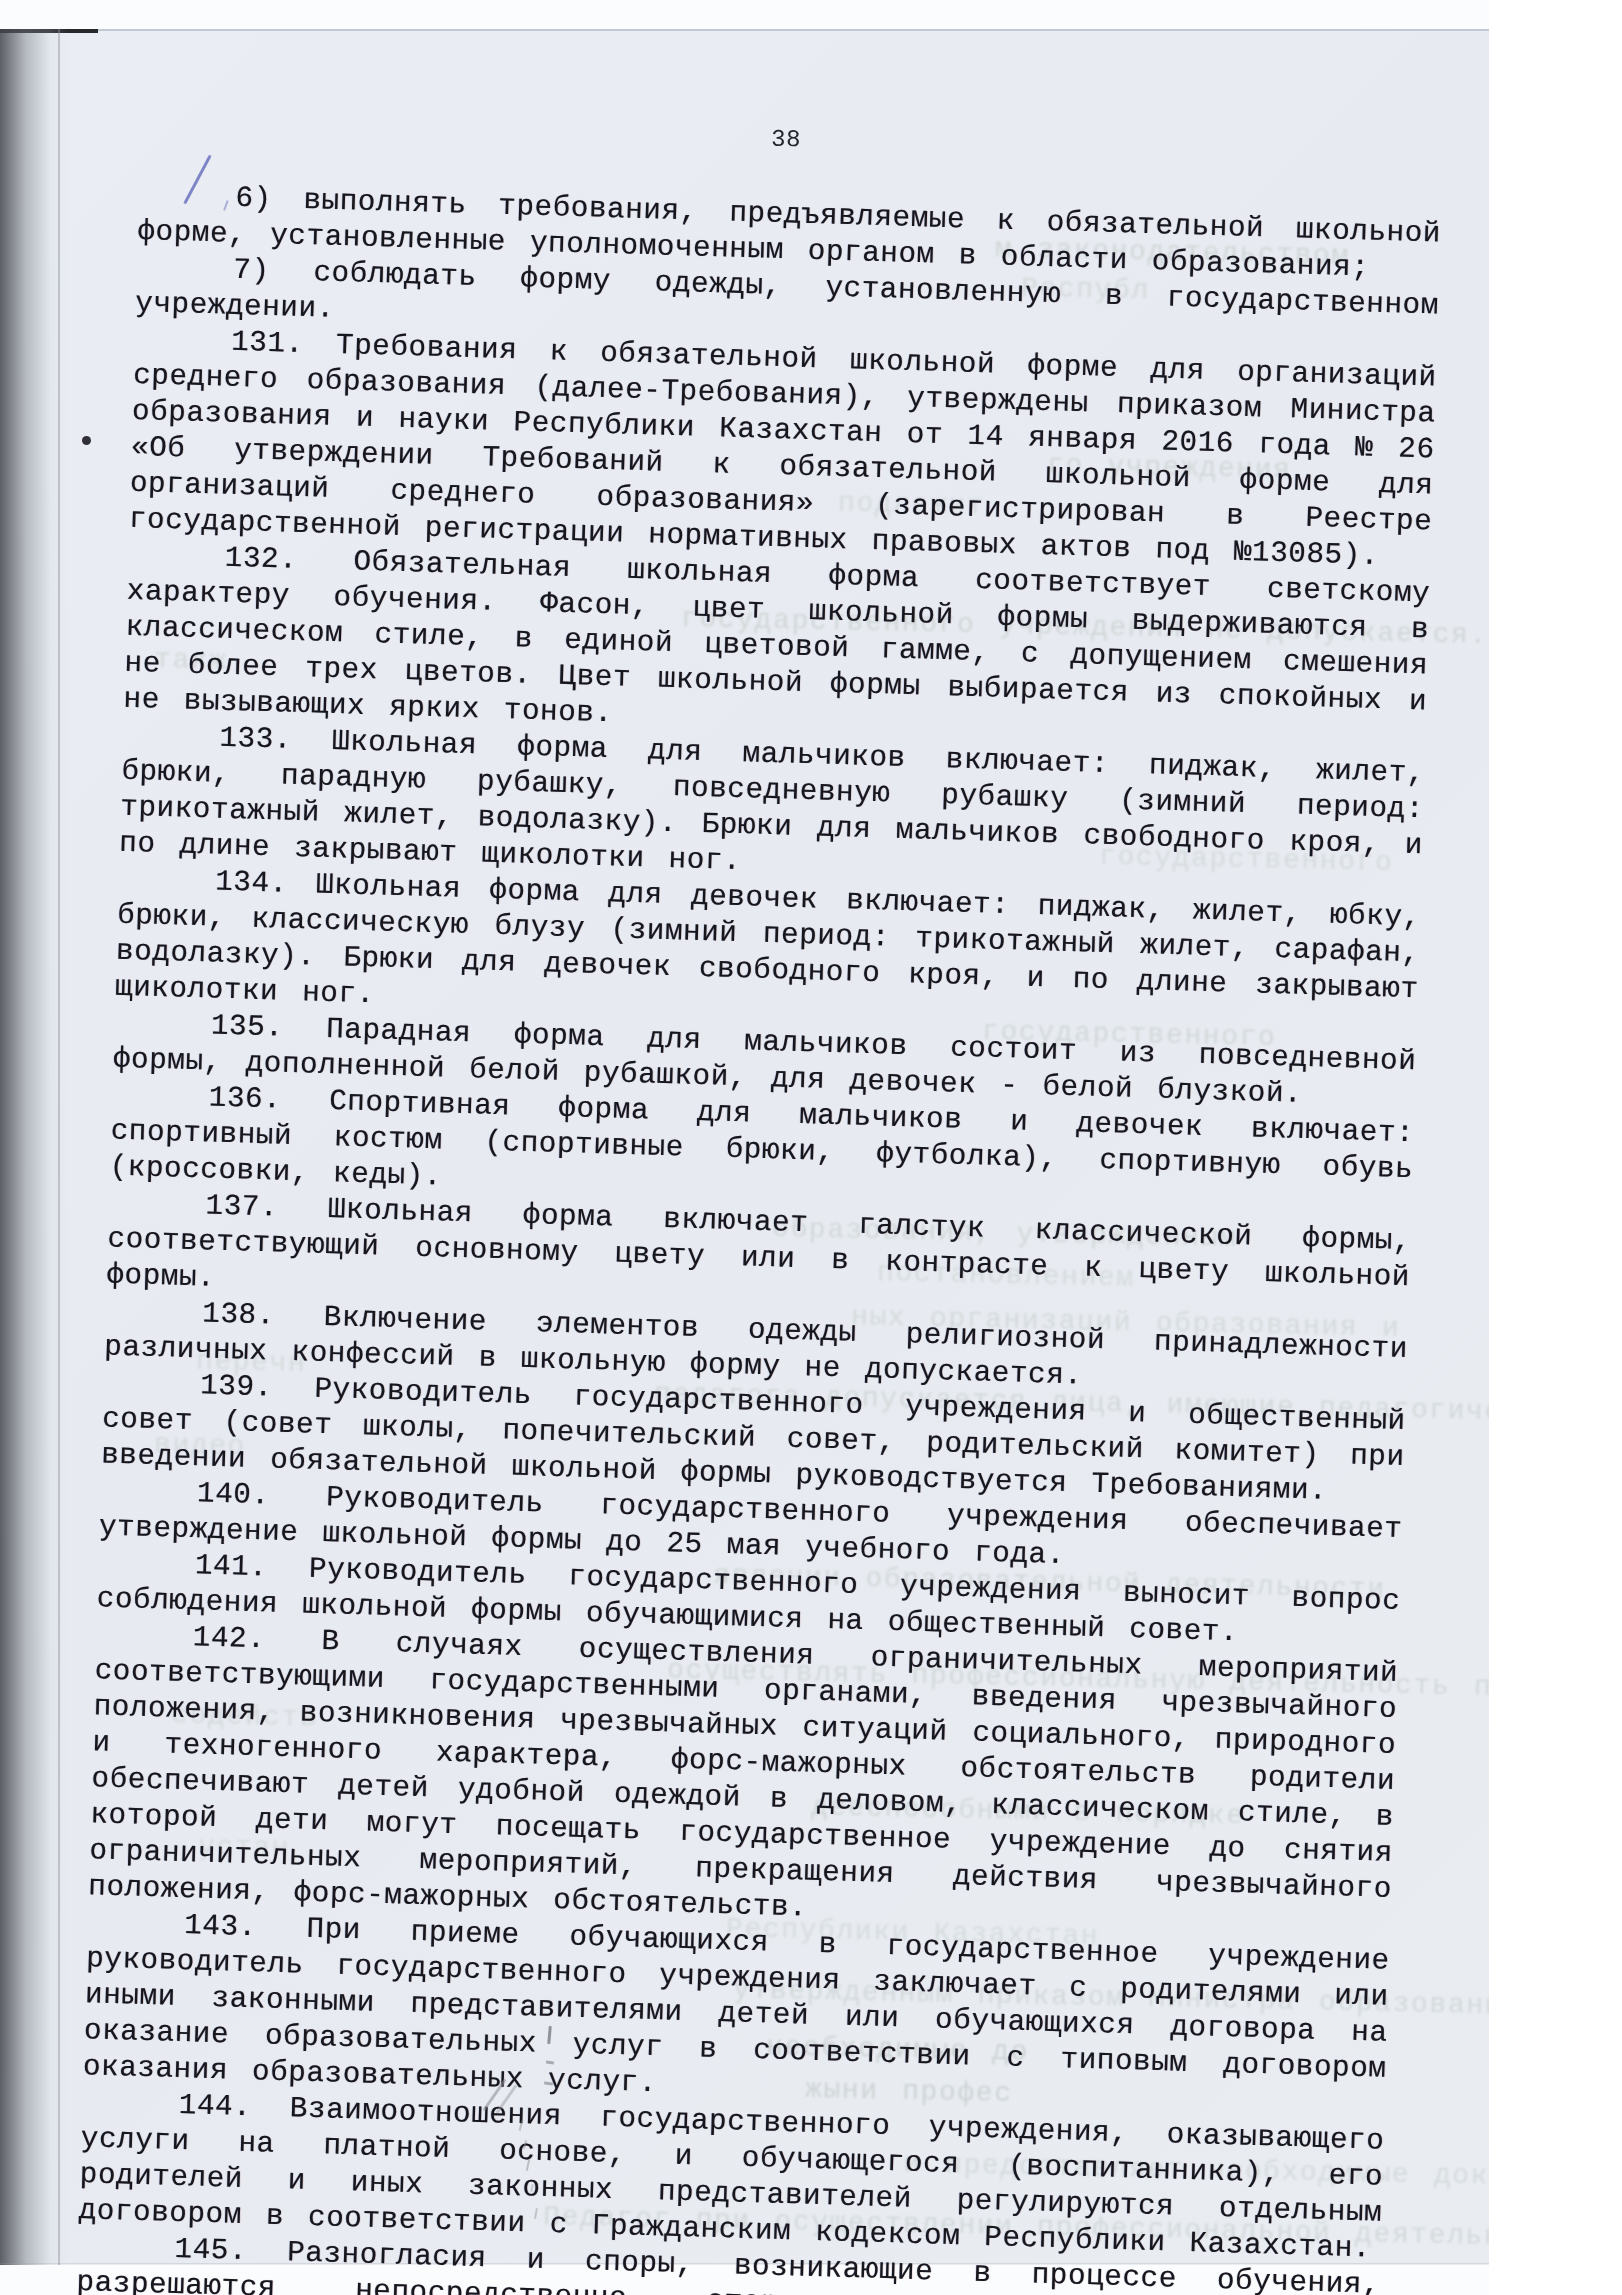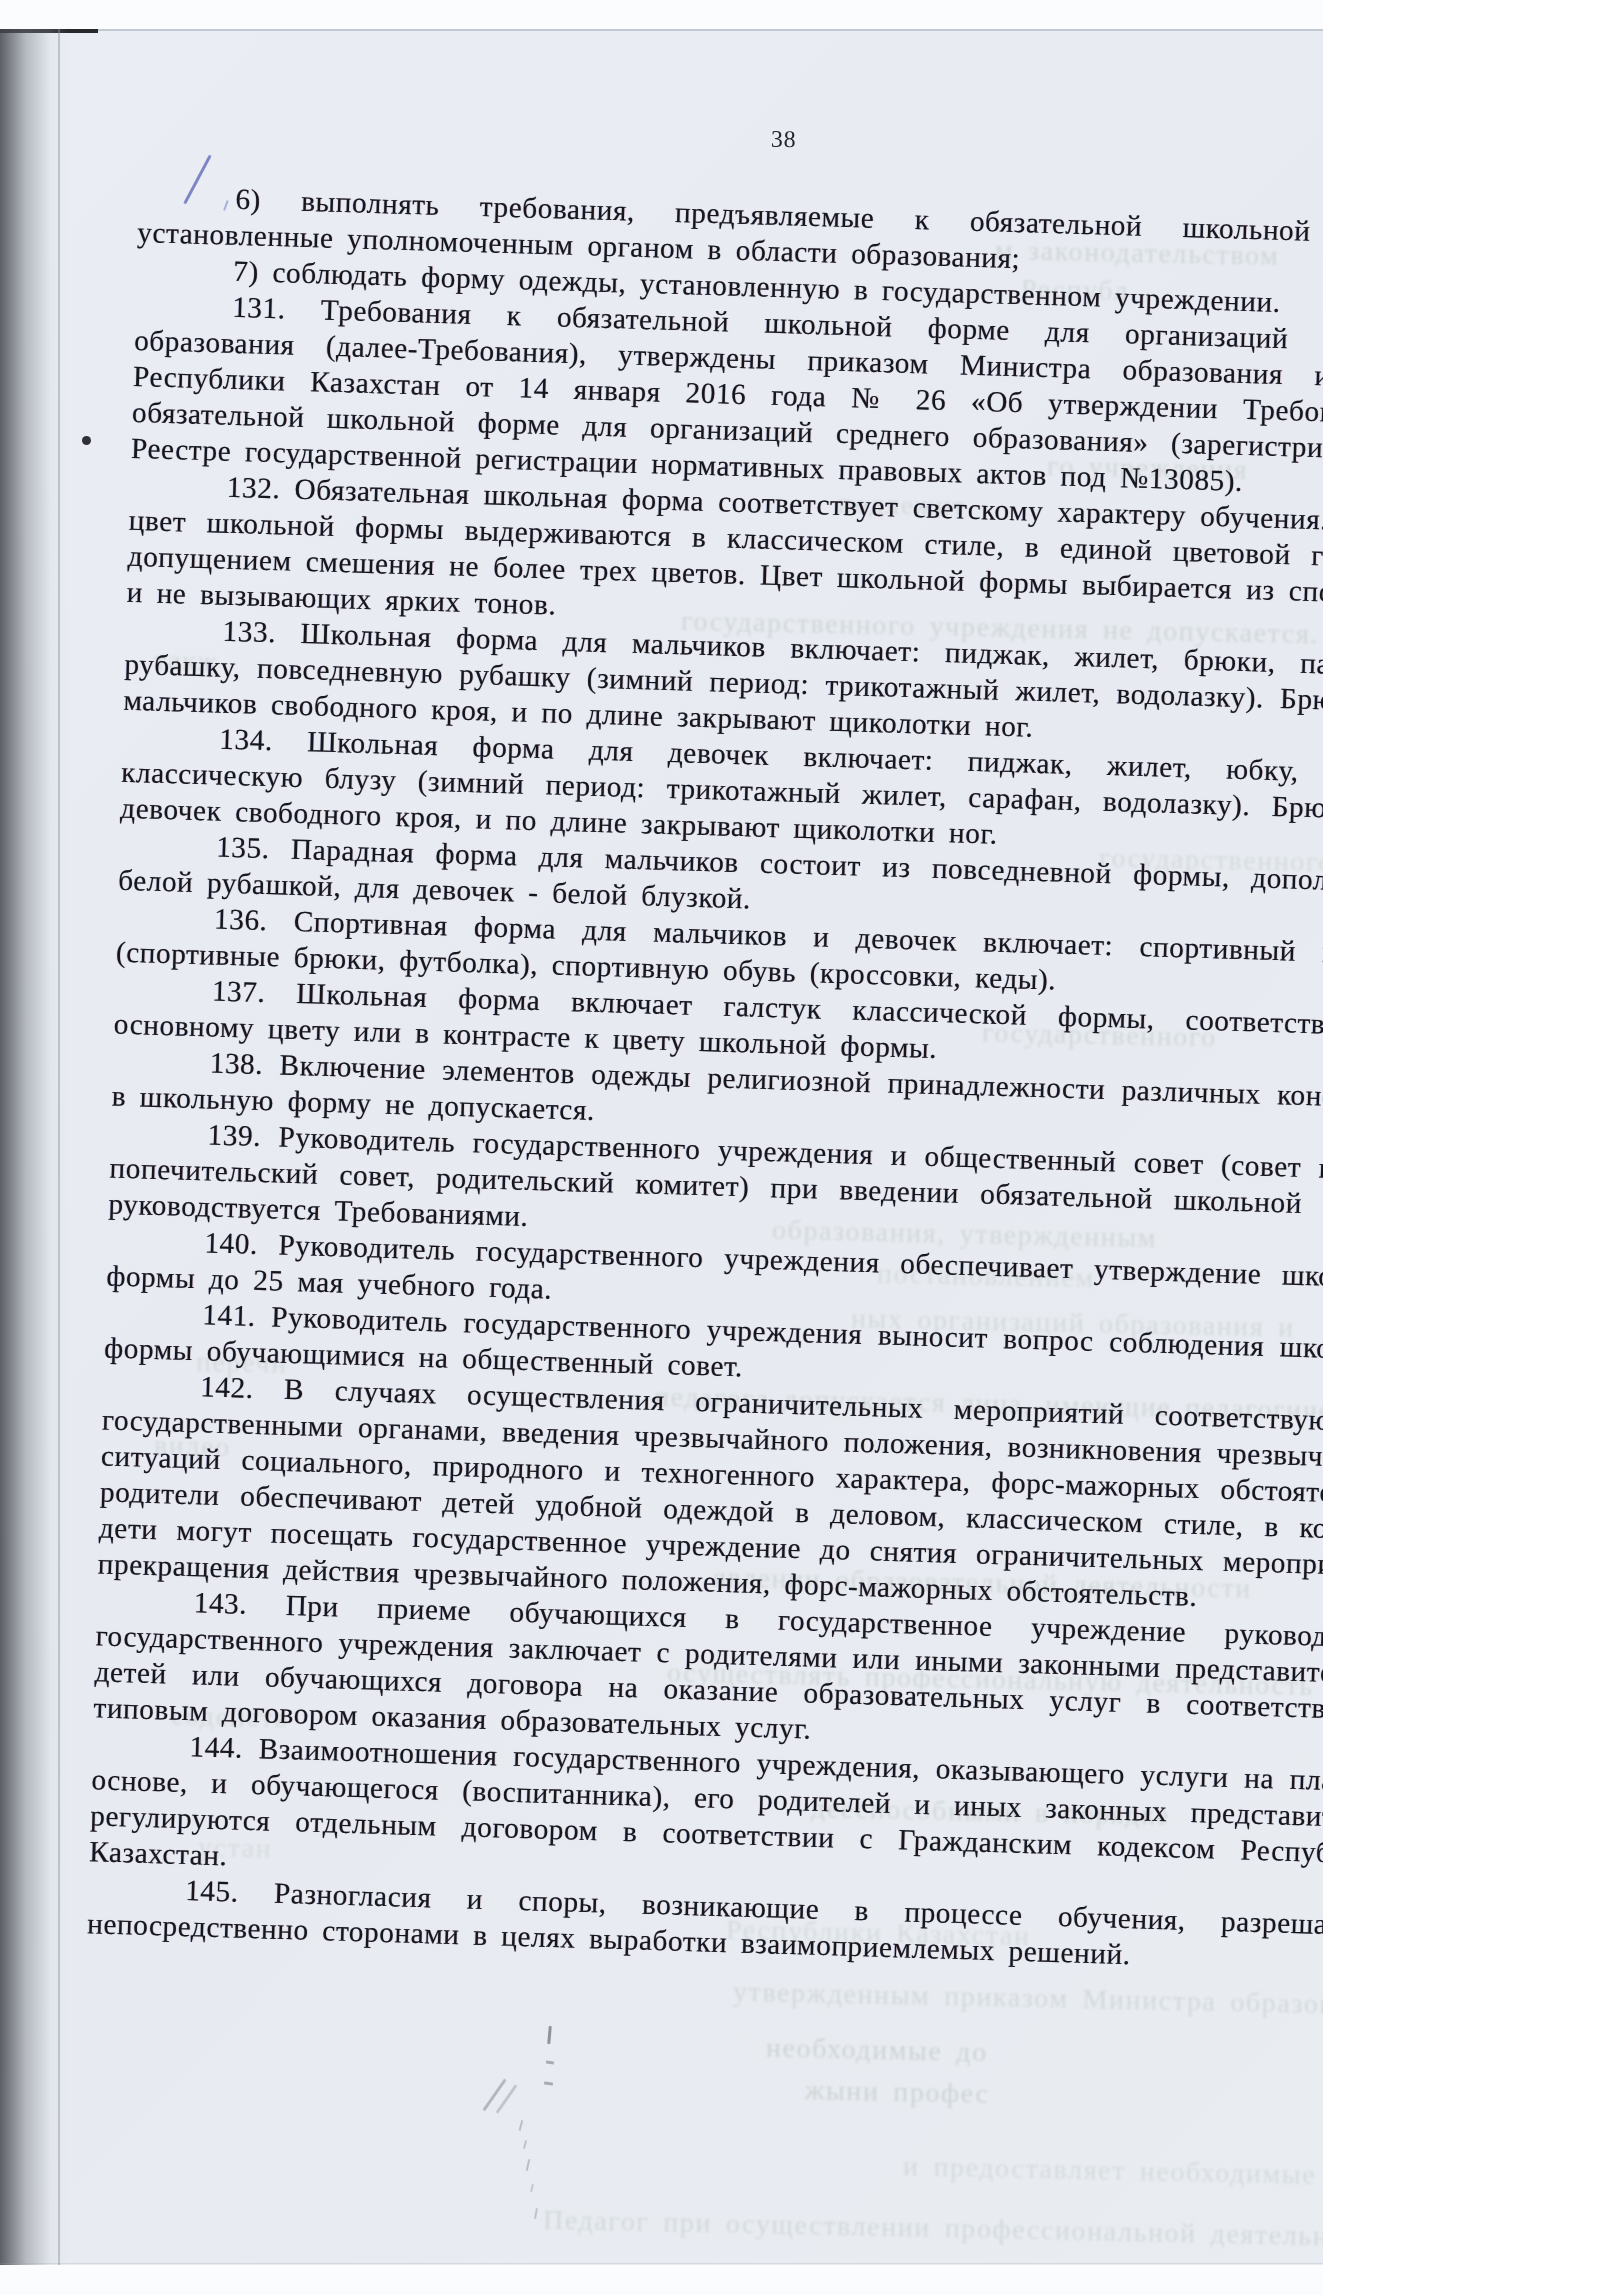--- a/index.html
+++ b/index.html
@@ -1,18 +1,18 @@
 <!DOCTYPE html>
 <html lang="ru" style="font-size:10.5px"><head>
 <meta charset="utf-8">
 <style>
   html,body{margin:0;padding:0;background:#ffffff;}
   .scan{
-    position:relative;width:1323px;height:2295px;overflow:hidden;
-    background:#f97316;font-family:Liberation Serif, serif;
+    position:relative;width:1489px;height:2295px;overflow:hidden;
+    background:#f97316;font-family:Liberation Mono, monospace;
   }
   .paper{
     position:absolute;left:0;top:0;width:1556px;height:2295px;
     background:linear-gradient(135deg,#eaeef4 0%,#e7ebf1 45%,#e9edf2 100%);
   }
   .right-zone{
     position:absolute;left:1556px;top:0;width:67px;height:2295px;
     background:linear-gradient(to right,#dde1e9,#d8dde6);
   }
   .right-edge-line{position:absolute;left:1548px;top:0;width:2.6px;height:2295px;background:rgba(148,154,166,.55);}

